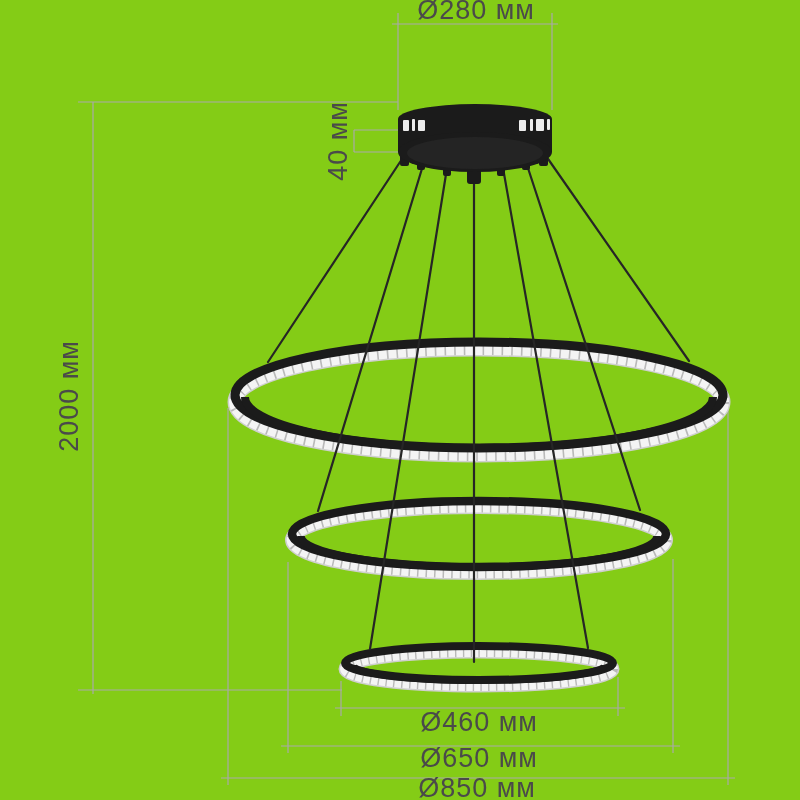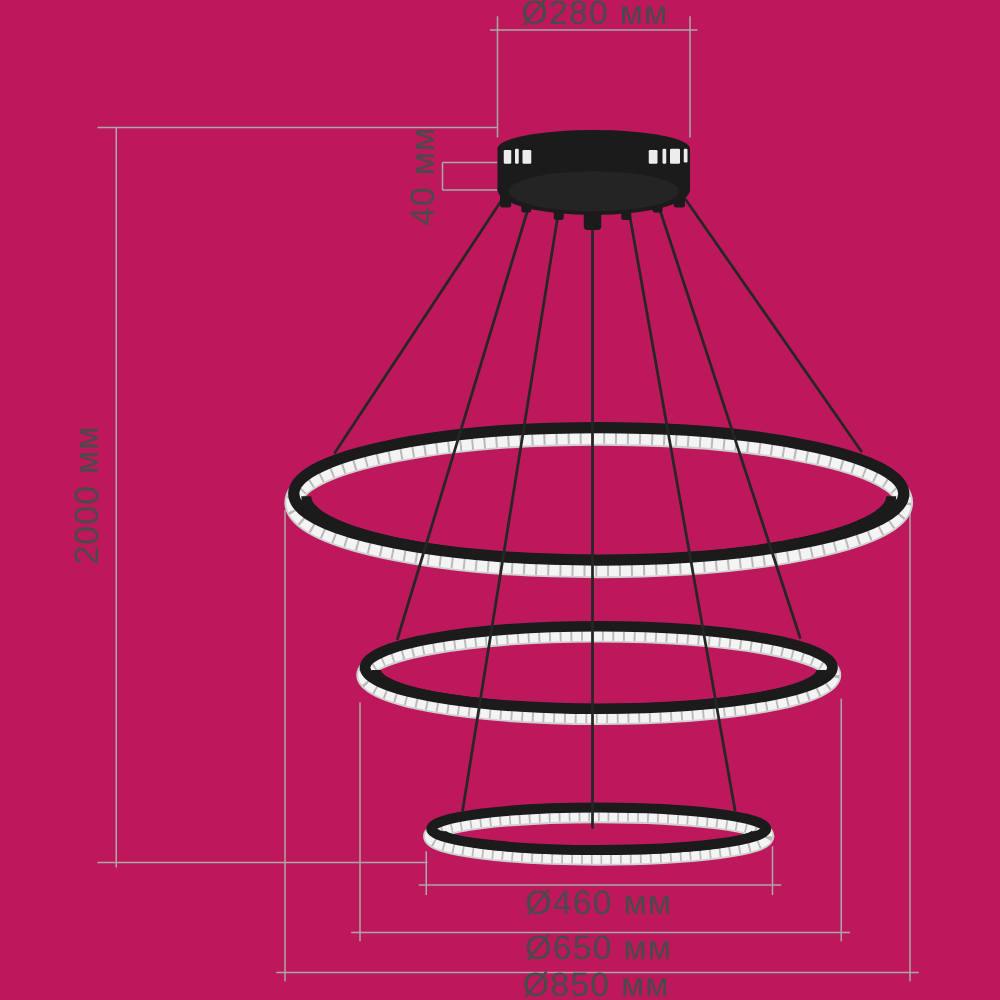--- a/index.html
+++ b/index.html
@@ -8,21 +8,21 @@
     background: #ffffff;
     width: 800px;
     height: 800px;
     overflow: hidden;
     font-family: "Liberation Sans", sans-serif;
   }
   .stage {
     position: relative;
     width: 800px;
     height: 800px;
-    background: #be185d;
+    background: #84cc16;
   }
   svg { display: block; }
   .dim-line {
     stroke: #a9a9a9;
     stroke-width: 1.2;
     fill: none;
   }
   .dim-text {
     fill: #4a4a4a;
     font-family: "Liberation Sans", sans-serif;

